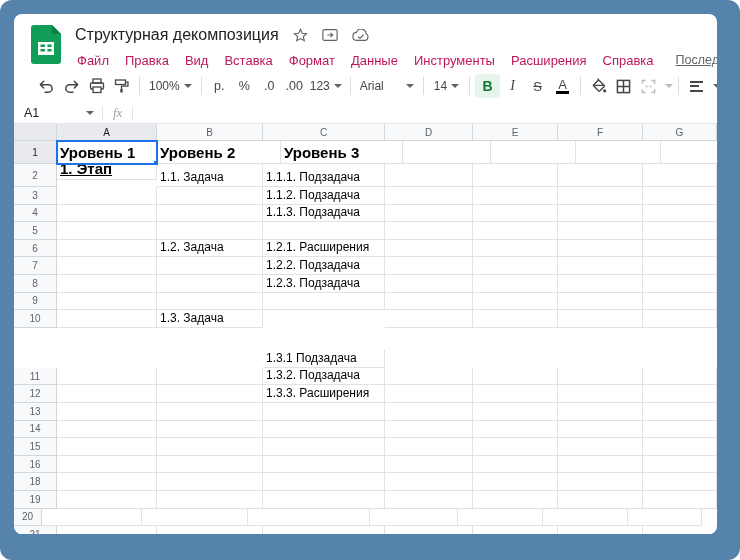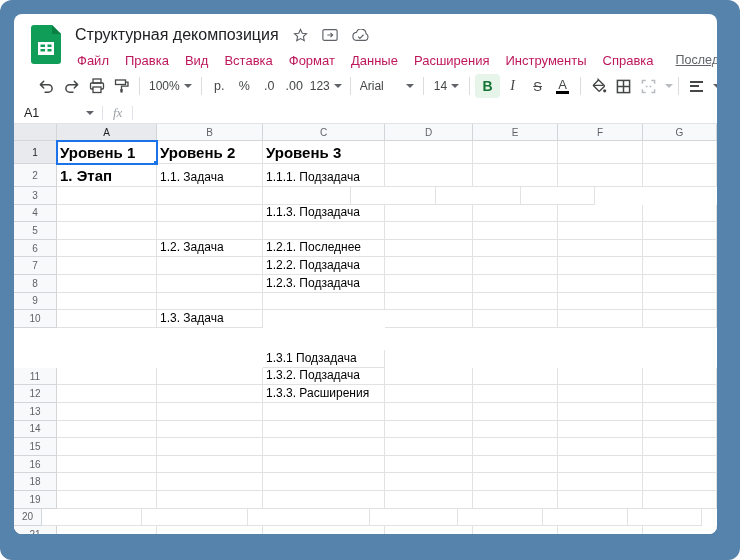--- a/index.html
+++ b/index.html
@@ -91,22 +91,22 @@
       </span>
     </div>
 
     <div class="menubar">
       <span class="menu-item">Файл</span>
       <span class="menu-item">Правка</span>
       <span class="menu-item">Вид</span>
       <span class="menu-item">Вставка</span>
       <span class="menu-item">Формат</span>
       <span class="menu-item">Данные</span>
+      <span class="menu-item">Инструменты</span>
       <span class="menu-item">Расширения</span>
-      <span class="menu-item">Инструменты</span>
       <span class="menu-item">Справка</span>
       <span class="last-edit">Последнее изменен</span>
     </div>
 
     <div class="toolbar">
       <span class="tbtn">
         <svg width="17" height="15" viewBox="0 0 18 16">
             <path d="M6 2.5 L2.5 6 L6 9.5 M3 6 h8 a4 4 0 0 1 0 8 h-3.5" fill="none" stroke="currentColor" stroke-width="1.6" stroke-linecap="round" stroke-linejoin="round"></path>
           </svg>
       </span>
@@ -217,41 +217,42 @@
           <div class="hcell" style="width: 106px; height: 17px;">B</div>
           <div class="hcell" style="width: 122px; height: 17px;">C</div>
           <div class="hcell" style="width: 88px; height: 17px;">D</div>
           <div class="hcell" style="width: 85px; height: 17px;">E</div>
           <div class="hcell" style="width: 85px; height: 17px;">F</div>
           <div class="hcell" style="width: 74px; height: 17px;">G</div>
         </div>
         <div class="g-row">
           <div class="hcell sel" style="width: 43px; height: 23px;">1</div>
           <div class="cell bold big selected" style="width: 100px; height: 23px;">Уровень 1<span class="fill-handle"></span></div>
-          <div class="cell bold big" style="width: 106px; height: 23px;">Уровень 2</div>
+          <div class="cell bold big" style="width: 124px; height: 23px;">Уровень 2</div>
           <div class="cell bold big" style="width: 122px; height: 23px;">Уровень 3</div>
           <div class="cell" style="width: 88px; height: 23px;"></div>
           <div class="cell" style="width: 85px; height: 23px;"></div>
           <div class="cell" style="width: 85px; height: 23px;"></div>
           <div class="cell" style="width: 74px; height: 23px;"></div>
         </div>
         <div class="g-row">
           <div class="hcell" style="width: 43px; height: 23px;">2</div>
-          <div class="cell bold big" style="width: 100px; height: 23px;">1. Этап</div>
+          <div class="cell bold big" style="width: 100px; height: 16px; text-decoration: underline;">1. Этап</div>
           <div class="cell" style="width: 106px; height: 23px;">1.1. Задача</div>
           <div class="cell" style="width: 122px; height: 23px;">1.1.1. Подзадача</div>
           <div class="cell" style="width: 88px; height: 23px;"></div>
           <div class="cell" style="width: 85px; height: 23px;"></div>
           <div class="cell" style="width: 85px; height: 23px;"></div>
           <div class="cell" style="width: 74px; height: 23px;"></div>
         </div>
         <div class="g-row">
           <div class="hcell" style="width: 43px; height: 17.6px;">3</div>
           <div class="cell" style="width: 100px; height: 17.6px;"></div>
           <div class="cell" style="width: 106px; height: 17.6px;"></div>
+          <div class="cell" style="width: 122px; height: 17.6px;">1.1.2. Подзадача</div>
           <div class="cell" style="width: 88px; height: 17.6px;"></div>
           <div class="cell" style="width: 85px; height: 17.6px;"></div>
           <div class="cell" style="width: 85px; height: 17.6px;"></div>
           <div class="cell" style="width: 74px; height: 17.6px;"></div>
         </div>
         <div class="g-row">
           <div class="hcell" style="width: 43px; height: 17.6px;">4</div>
           <div class="cell" style="width: 100px; height: 17.6px;"></div>
           <div class="cell" style="width: 106px; height: 17.6px;"></div>
           <div class="cell" style="width: 122px; height: 17.6px;">1.1.3. Подзадача</div>
@@ -267,21 +268,21 @@
           <div class="cell" style="width: 122px; height: 17.6px;"></div>
           <div class="cell" style="width: 88px; height: 17.6px;"></div>
           <div class="cell" style="width: 85px; height: 17.6px;"></div>
           <div class="cell" style="width: 85px; height: 17.6px;"></div>
           <div class="cell" style="width: 74px; height: 17.6px;"></div>
         </div>
         <div class="g-row">
           <div class="hcell" style="width: 43px; height: 17.6px;">6</div>
           <div class="cell" style="width: 100px; height: 17.6px;"></div>
           <div class="cell" style="width: 106px; height: 17.6px;">1.2. Задача</div>
-          <div class="cell" style="width: 122px; height: 17.6px;">1.2.1. Последнее</div>
+          <div class="cell" style="width: 122px; height: 17.6px;">1.2.1. Расширения</div>
           <div class="cell" style="width: 88px; height: 17.6px;"></div>
           <div class="cell" style="width: 85px; height: 17.6px;"></div>
           <div class="cell" style="width: 85px; height: 17.6px;"></div>
           <div class="cell" style="width: 74px; height: 17.6px;"></div>
         </div>
         <div class="g-row">
           <div class="hcell" style="width: 43px; height: 17.6px;">7</div>
           <div class="cell" style="width: 100px; height: 17.6px;"></div>
           <div class="cell" style="width: 106px; height: 17.6px;"></div>
           <div class="cell" style="width: 122px; height: 17.6px;">1.2.2. Подзадача</div>

